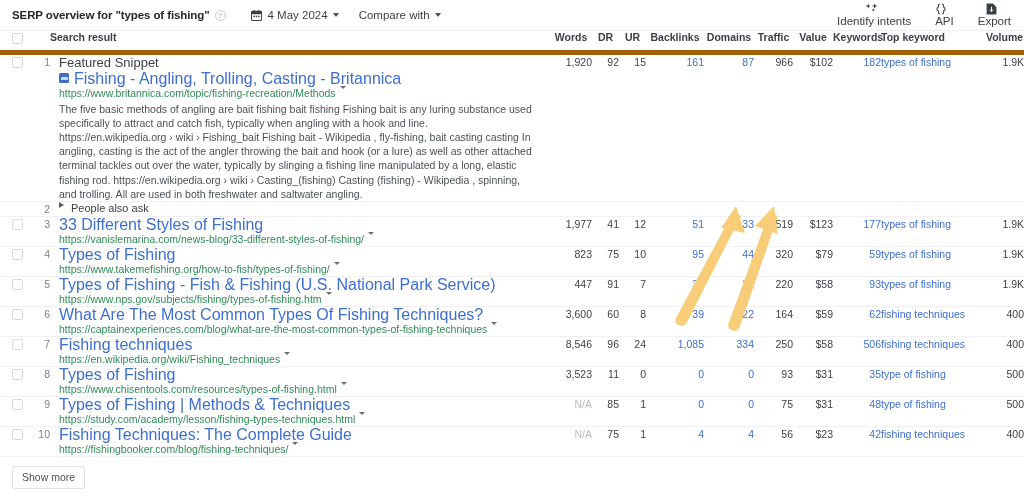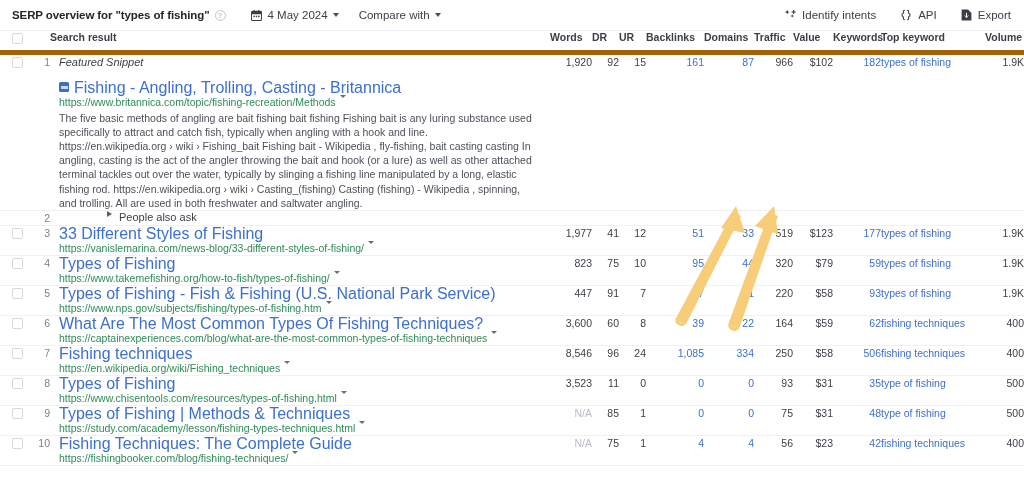--- a/index.html
+++ b/index.html
@@ -34,37 +34,37 @@
   .tb-group { display: flex; align-items: center; margin-left: 20px; cursor: pointer; }
   .tb-group.first { margin-left: 25px; }
   .tb-label { font-size: 11.5px; color: #3a3f46; white-space: nowrap; }
   .caret {
     display: inline-block; width: 0; height: 0; margin-left: 5px;
     border-left: 3.5px solid transparent; border-right: 3.5px solid transparent;
     border-top: 4px solid #4a4f57;
   }
   .cal-icon { margin-right: 6px; display:flex; }
   .right-actions { display: flex; align-items: center; }
-  .ra-item { display: flex; align-items: center; margin-left: 24px; cursor: pointer; }
+  .ra-item { display: flex; align-items: center; margin-left: 24px; cursor: pointer; flex-direction: column; }
   .ra-item .ic { margin-right: 6px; display: flex; align-items: center; }
   .ra-label { font-size: 11.5px; color: #3a3f46; white-space: nowrap; }
 
   
   table.serp { width: 1024px; border-collapse: collapse; table-layout: fixed; }
   table.serp th, table.serp td { padding: 0; vertical-align: top; }
 
   thead th {
     height: 21px;
     font-size: 10.5px; font-weight: bold; color: #3a3f46;
     border-bottom: 5px solid #a16207;
     padding-bottom: 5px; padding-top: 4px;
     vertical-align: bottom;
     white-space: nowrap;
   }
-  .th-num { text-align: left; padding-right: 9px; }
+  .th-num { text-align: center; padding-right: 9px; }
   .th-left { text-align: left; padding-left: 9px; }
 
   
   col.c-chk  { width: 27px; }
   col.c-rank { width: 23px; }
   col.c-res  { width: 500px; }
   col.c-words{ width: 42px; }
   col.c-dr   { width: 27px; }
   col.c-ur   { width: 27px; }
   col.c-bl   { width: 58px; }
@@ -80,21 +80,21 @@
 
   .chkbox {
     width: 11px; height: 11px; border: 1px solid #d5d9de;
     border-radius: 2px; background: #fff; margin-left: 12px; margin-top: 2px;
     cursor: pointer;
   }
   .th-chk { padding-left: 0; }
   .rank { font-size: 10.5px; color: #7b818b; text-align: right; padding-right: 6px; line-height: 14px; }
 
   .res-cell { padding-left: 9px; padding-right: 12px; }
-  .fs-label { font-size: 11px; color: #3a3f46; line-height: 15px; margin-bottom: 10px; font-style: italic; }
+  .fs-label { font-size: 13px; color: #3a3f46; line-height: 15px; margin-bottom: 1px; }
   .title-line { display: flex; align-items: center; line-height: 15px; }
   .favicon {
     width: 10px; height: 10px; background: #3b6ec0; border-radius: 1.5px;
     margin-right: 5px; flex: 0 0 auto; position: relative; overflow: hidden;
   }
   .favicon::after {
     content: ""; position: absolute; left: 1.5px; top: 4px;
     width: 7px; height: 3px; background: #c8d8f0;
   }
   a.res-title {
@@ -110,21 +110,21 @@
     display: inline-block; width: 0; height: 0; margin-left: 4px;
     border-left: 3px solid transparent; border-right: 3px solid transparent;
     border-top: 3.5px solid #66707c;
   }
   .snippet {
     font-size: 10.5px; color: #4b5059; line-height: 14.2px;
     margin-top: 2px; max-width: 490px;
   }
 
   .paa-row td { padding-top: 8px; padding-bottom: 8px; }
-  .paa-cell { display: flex; align-items: flex-start; padding-left: 9px; margin-left: 48px; }
+  .paa-cell { display: flex; align-items: flex-start; padding-left: 9px; }
   .paa-tri {
     width: 0; height: 0; margin-right: 7px;
     border-top: 3.5px solid transparent; border-bottom: 3.5px solid transparent;
     border-left: 5px solid #5a606a; cursor: pointer;
   }
   .paa-label { font-size: 11px; color: #3a3f46; }
 
   td.num {
     font-size: 10.5px; color: #3a3f46; text-align: right;
     padding-right: 9px; white-space: nowrap; line-height: 14px;
@@ -503,20 +503,23 @@
           <td class="num link">4</td>
           <td class="num">56</td>
           <td class="num">$23</td>
           <td class="num link">42</td>
           <td class="topkw">fishing techniques</td>
           <td class="num">400</td>
         </tr>
       </tbody>
   </table>
 
+  <div class="footer">
+    <span class="show-more">Show more</span>
+  </div>
 
   <svg class="arrows" viewBox="0 0 1024 502">
     <g fill="#f7cd79">
       <path d="M675 320 L733 212 L741 216 L686 324 Z"></path>
       <path d="M736 206 L745 233 L721 228 Z"></path>
       <path d="M675 320 a6.5 6.5 0 0 0 11 4 Z"></path>
     </g>
     <g fill="#f7cd79">
       <path d="M728 325 L769 213 L778 216 L739 329 Z"></path>
       <path d="M774 206 L778 234 L755 226 Z"></path>

